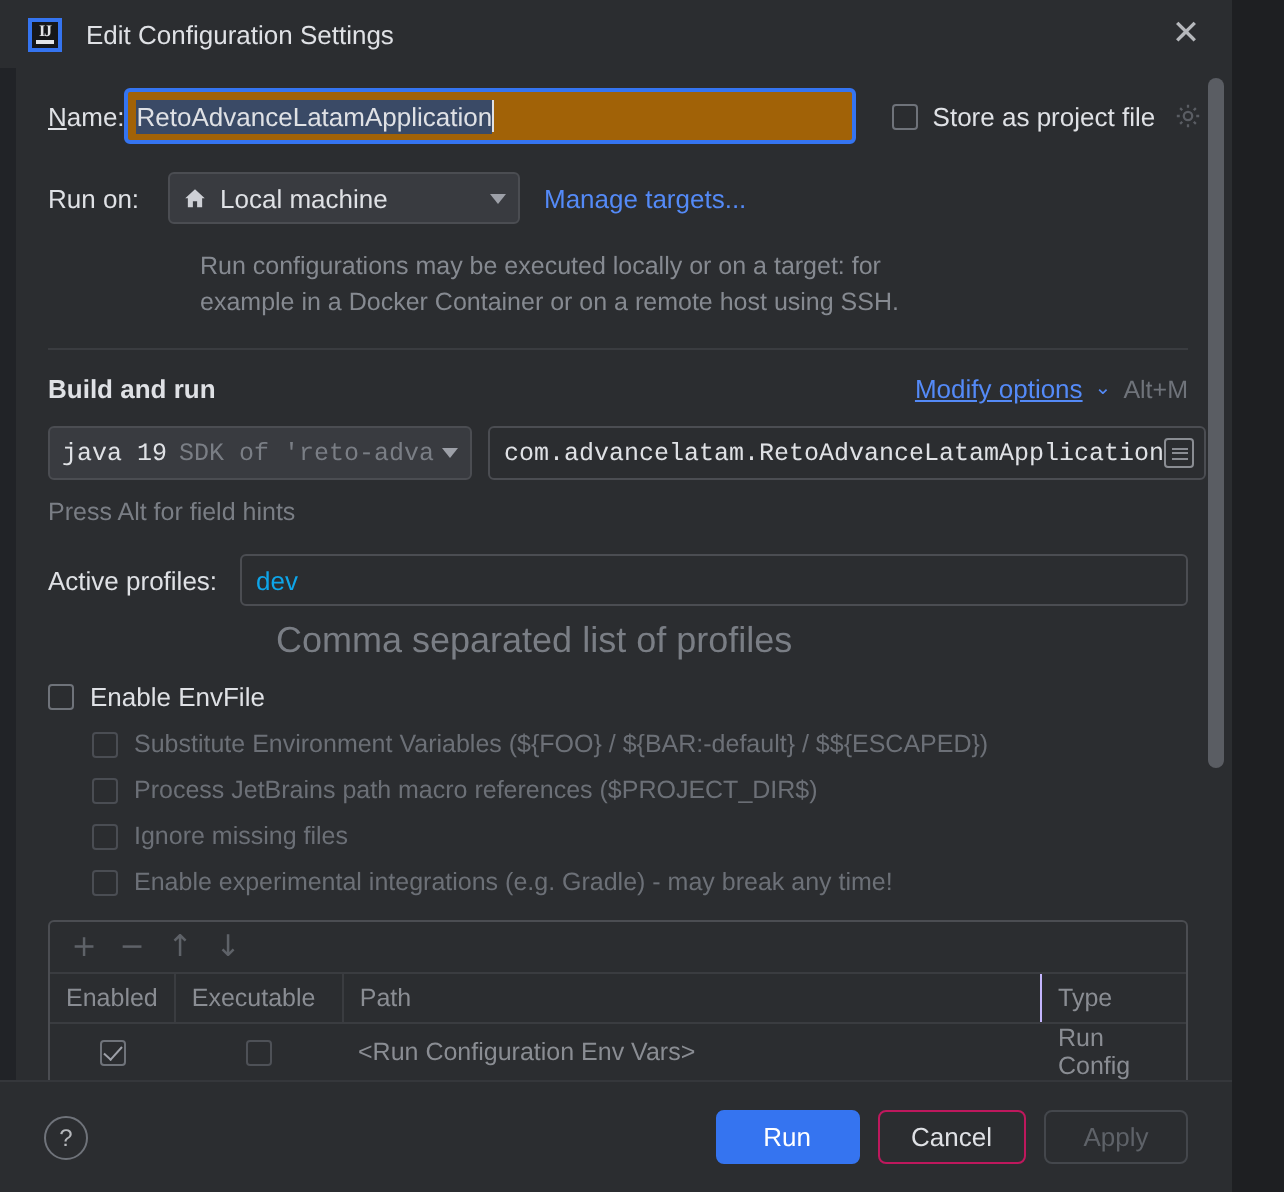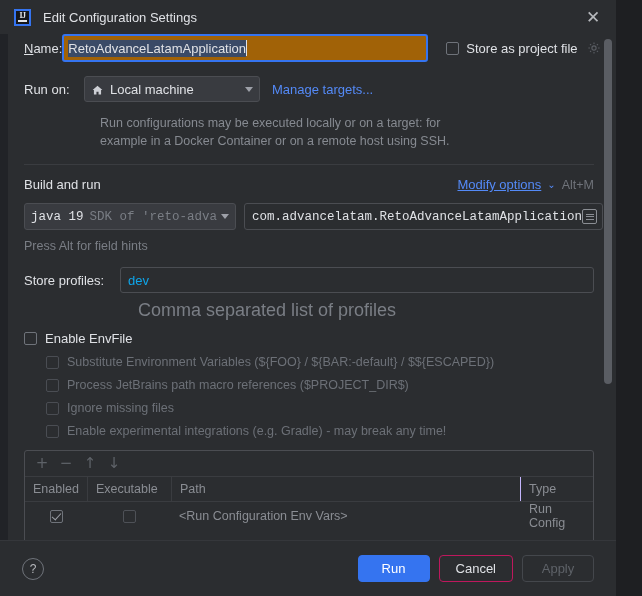--- a/index.html
+++ b/index.html
@@ -57,21 +57,21 @@
     background: #212327;
   }
   .content {
     position: absolute; left: 8px; right: 0; top: 0; bottom: 0;
     background: #2B2D30; padding: 0 22px 0 16px;
   }
 
   .row { display: flex; align-items: center; }
 
   
-  .name-row { }
+  .name-row { margin-top: 10px; }
   .lbl {
     font-size: 13px; color: #DFE1E5; white-space: nowrap;
   }
   .lbl u { text-decoration: underline; }
   .name-label { width: 60px; }
   .name-input {
     flex: 0 0 366px; height: 28px;
     background: #a16207;
     border: 2px solid #3574F0; border-radius: 3px;
     display: flex; align-items: center; padding: 0 4px;
@@ -130,21 +130,21 @@
   .hint-block {
     margin: 12px 0 0 76px; font-size: 12.5px; color: #868A91; line-height: 1.45;
   }
 
   .hr { height: 1px; background: #3A3C40; margin: 14px 0 0 0; }
 
   
   .section-row {
     margin-top: 12px; display: flex; align-items: center;
   }
-  .section-title { font-size: 13px; font-weight: normal; color: #DFE1E5; }
+  .section-title { font-size: 13px; font-weight: bold; color: #DFE1E5; }
   .modify-wrap { margin-left: auto; display: flex; align-items: center; gap: 6px; }
   .modify-link {
     color: #548AF7; font-size: 13px; text-decoration: underline; cursor: pointer;
   }
   .chev {
     color: #548AF7; font-size: 10px; line-height: 1;
     font-family: "DejaVu Sans", sans-serif;
   }
   .shortcut { font-size: 12.5px; color: #6F737A; }
 
@@ -335,21 +335,21 @@
               <i></i>
               <i></i>
               <i></i>
             </span>
         </div>
       </div>
 
       <div class="small-note">Press Alt for field hints</div>
 
       <div class="profiles-row">
-        <span class="profiles-label">Store profiles:</span>
+        <span class="profiles-label">Active profiles:</span>
         <span class="profiles-input">dev</span>
       </div>
       <div class="profiles-note">Comma separated list of profiles</div>
 
       <div class="env-main">
         <span class="cb"></span>
         <span class="env-main-lbl">Enable EnvFile</span>
       </div>
 
       <div class="env-sub">

